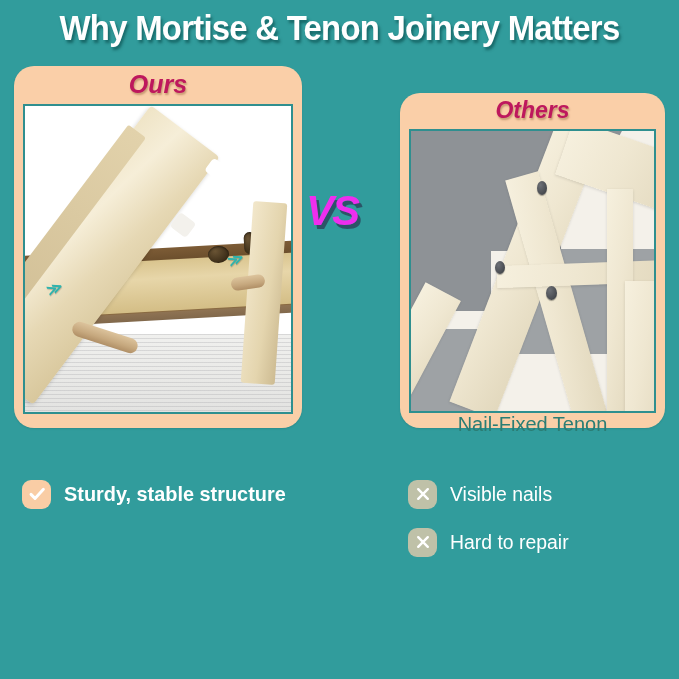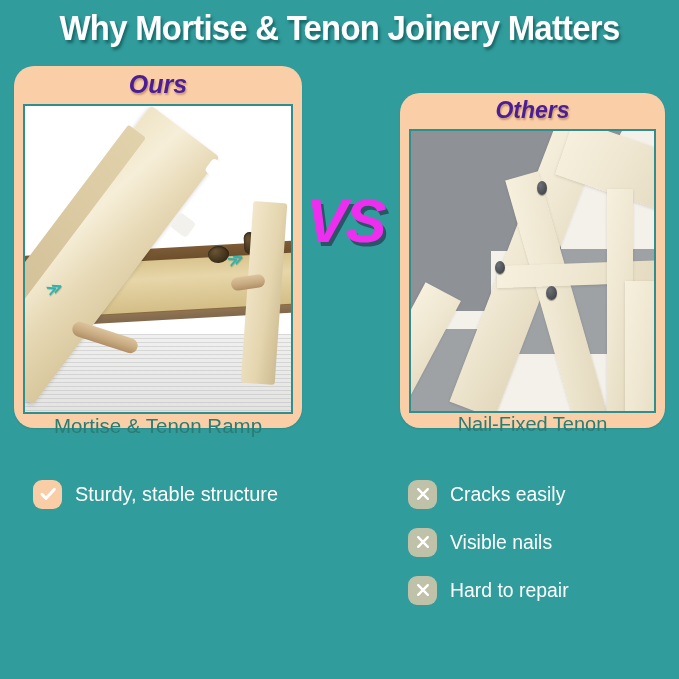--- a/index.html
+++ b/index.html
@@ -30,21 +30,21 @@
     border-radius:20px;
     box-shadow:0 1px 2px rgba(0,0,0,.10);
   }
   #card-ours{left:14px;top:66px;width:288px;height:362px;}
   #card-others{left:400px;top:93px;width:265px;height:335px;}
 
   .card-header{
     position:absolute;left:0;top:0;width:100%;
     text-align:center;
     font-weight:bold;font-style:italic;
-    color:#4c1d95;
+    color:#be185d;
     text-shadow:1px 2px 2px rgba(120,70,30,.40);
   }
   #card-ours .card-header{height:36px;line-height:36px;font-size:25px;}
   #card-others .card-header{height:34px;line-height:34px;font-size:23px;}
 
   .photo{
     position:absolute;
     border:2px solid #2f8f8f;
     background:#ffffff;
     overflow:hidden;
@@ -121,30 +121,30 @@
   }
   .nail{
     position:absolute;border-radius:50%;
     background:radial-gradient(ellipse at 35% 30%,#6d7076 0%,#4a4d52 65%,#303338 100%);
     box-shadow:0 1px 1px rgba(0,0,0,.35);
   }
 
   
   .vs{
     position:absolute;left:306px;top:190px;
-    font-size:62px;font-weight:bold;font-style:italic;
+    font-size:42px;font-weight:bold;font-style:italic;
     color:#ee2eee;
     letter-spacing:-2px;
     text-shadow:3px 4px 0 rgba(40,25,60,.55);
     line-height:1;
   }
 
   
   .list{position:absolute;}
-  #list-pros{left:33px;top:470px;width:360px;}
+  #list-pros{left:22px;top:470px;width:360px;font-weight:bold;}
   #list-cons{left:408px;top:470px;width:265px;}
 
   .list-item{
     display:flex;align-items:center;
     height:48px;
   }
   .icon-box{
     width:29px;height:29px;flex:0 0 29px;
     border-radius:9px;
     display:flex;align-items:center;justify-content:center;
@@ -194,21 +194,20 @@
 
       <div class="post" style="left:222px;top:96px;width:34px;height:182px;transform:rotate(4deg);border-radius:3px;"></div>
 
       <div class="dowel" style="left:46px;top:224px;width:68px;height:15px;transform:rotate(18deg);"></div>
       <div class="dowel" style="left:206px;top:170px;width:34px;height:13px;transform:rotate(-8deg);"></div>
 
       <div class="arrow-mark" style="left:22px;top:174px;transform:rotate(-22deg);">≫</div>
       <div class="arrow-mark" style="left:203px;top:145px;transform:rotate(-22deg);">≫</div>
     </div>
 
-    <div class="caption" id="caption-ours">Mortise &amp; Tenon Ramp</div>
   </div>
 
   <div class="card" id="card-others">
     <div class="card-header">Others</div>
 
     <div class="photo" id="photo-others">
       <div class="ot-bg"></div>
 
       <div class="ot-gray" style="left:-10px;top:-10px;width:160px;height:130px;"></div>
       <div class="ot-gray" style="left:-10px;top:110px;width:90px;height:70px;"></div>
@@ -251,28 +250,20 @@
       <span class="item-text">Sturdy, stable structure</span>
     </div>
 
 
 
   </div>
 
   <div class="list" id="list-cons">
 
 
-    <div class="list-item">
-      <span class="icon-box icon-no">
-        <svg width="20" height="20" viewBox="0 0 20 20">
-            <path d="M5.2 5.2 L14.8 14.8 M14.8 5.2 L5.2 14.8" fill="none" stroke="#ffffff" stroke-width="2.4" stroke-linecap="round"></path>
-          </svg>
-      </span>
-      <span class="item-text">Cracks easily</span>
-    </div>
 
     <div class="list-item">
       <span class="icon-box icon-no">
         <svg width="20" height="20" viewBox="0 0 20 20">
             <path d="M5.2 5.2 L14.8 14.8 M14.8 5.2 L5.2 14.8" fill="none" stroke="#ffffff" stroke-width="2.4" stroke-linecap="round"></path>
           </svg>
       </span>
       <span class="item-text">Visible nails</span>
     </div>
 

